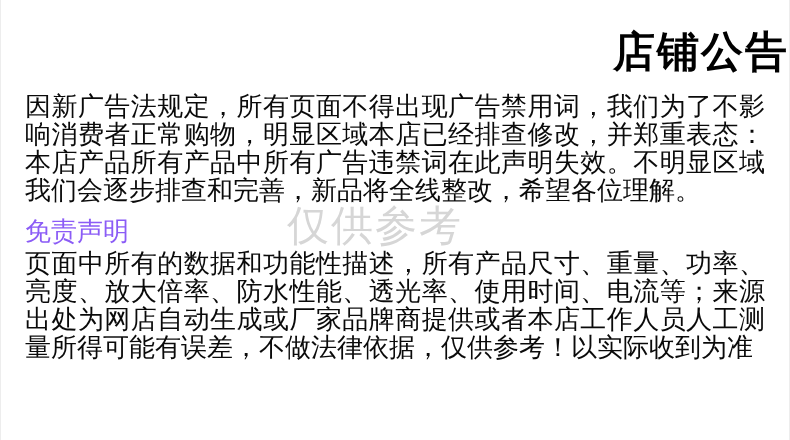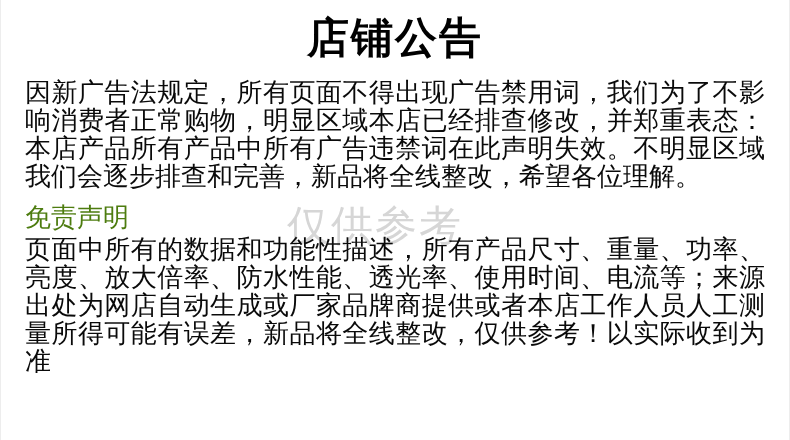--- a/index.html
+++ b/index.html
@@ -30,22 +30,22 @@
     color: #d6d6d6;
     white-space: nowrap;
     user-select: none;
   }
   .content {
     position: relative;
     z-index: 1;
   }
   .title {
     margin: 0;
-    padding-top: 14px;
-    text-align: center;
+    padding-top: 28px;
+    text-align: right;
     font-size: 42px;
     line-height: 48px;
     font-weight: bold;
     letter-spacing: 2px;
     color: #000000;
   }
   .para {
     margin: 0;
     padding: 0 24px;
     font-size: 26px;
@@ -58,35 +58,35 @@
   }
   .disclaimer-section {
     margin-top: 9px;
   }
   .disclaimer-heading {
     margin: 0;
     padding: 0 24px;
     font-size: 26px;
     line-height: 36px;
     font-weight: normal;
-    color: #4d7c0f;
+    color: #8b5cf6;
   }
 </style>
 </head>
 <body>
 
 <div class="page">
 
   <div class="watermark">仅供参考</div>
 
   <div class="content">
 
     <h1 class="title">店铺公告</h1>
 
     <p class="para announcement-para">因新广告法规定，所有页面不得出现广告禁用词，我们为了不影响消费者正常购物，明显区域本店已经排查修改，并郑重表态：本店产品所有产品中所有广告违禁词在此声明失效。不明显区域我们会逐步排查和完善，新品将全线整改，希望各位理解。</p>
 
     <div class="disclaimer-section">
       <h2 class="disclaimer-heading">免责声明</h2>
-      <p class="para">页面中所有的数据和功能性描述，所有产品尺寸、重量、功率、亮度、放大倍率、防水性能、透光率、使用时间、电流等；来源出处为网店自动生成或厂家品牌商提供或者本店工作人员人工测量所得可能有误差，新品将全线整改，仅供参考！以实际收到为准</p>
+      <p class="para">页面中所有的数据和功能性描述，所有产品尺寸、重量、功率、亮度、放大倍率、防水性能、透光率、使用时间、电流等；来源出处为网店自动生成或厂家品牌商提供或者本店工作人员人工测量所得可能有误差，不做法律依据，仅供参考！以实际收到为准</p>
     </div>
 
   </div>
 </div>
 
 </body></html>

